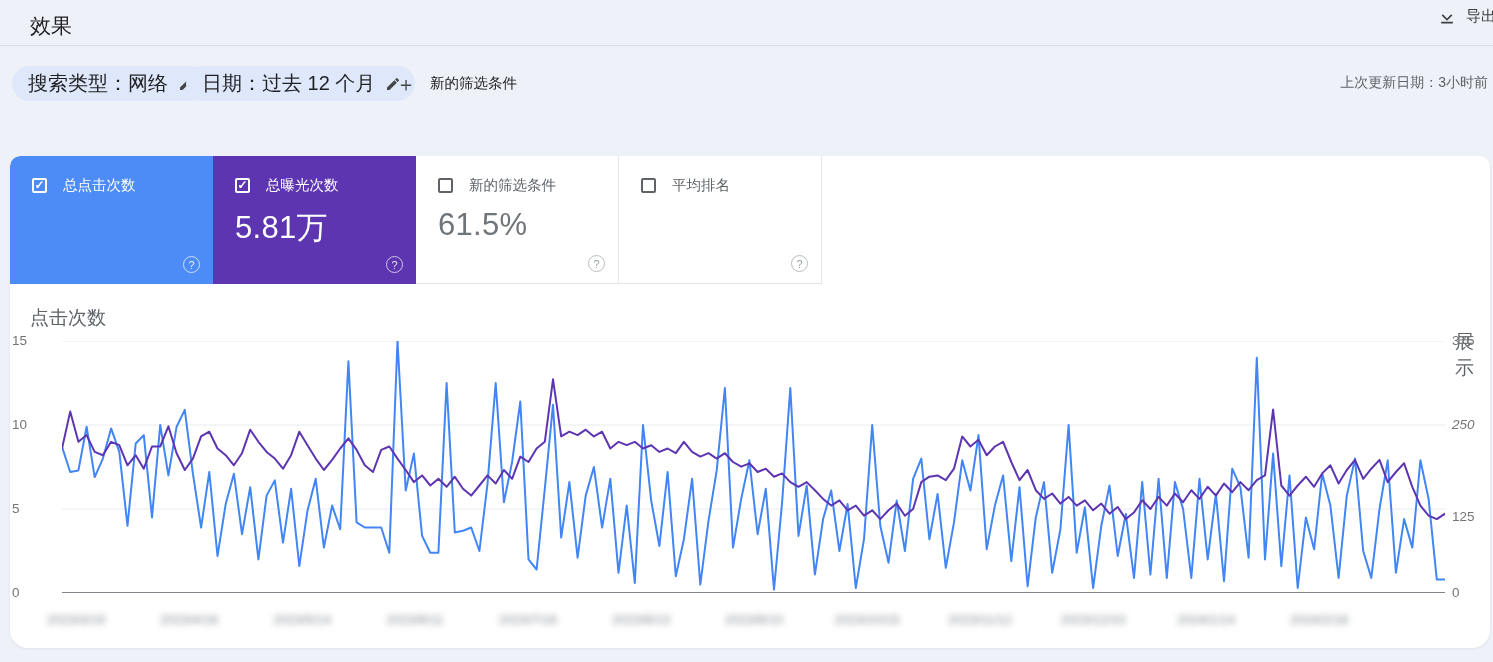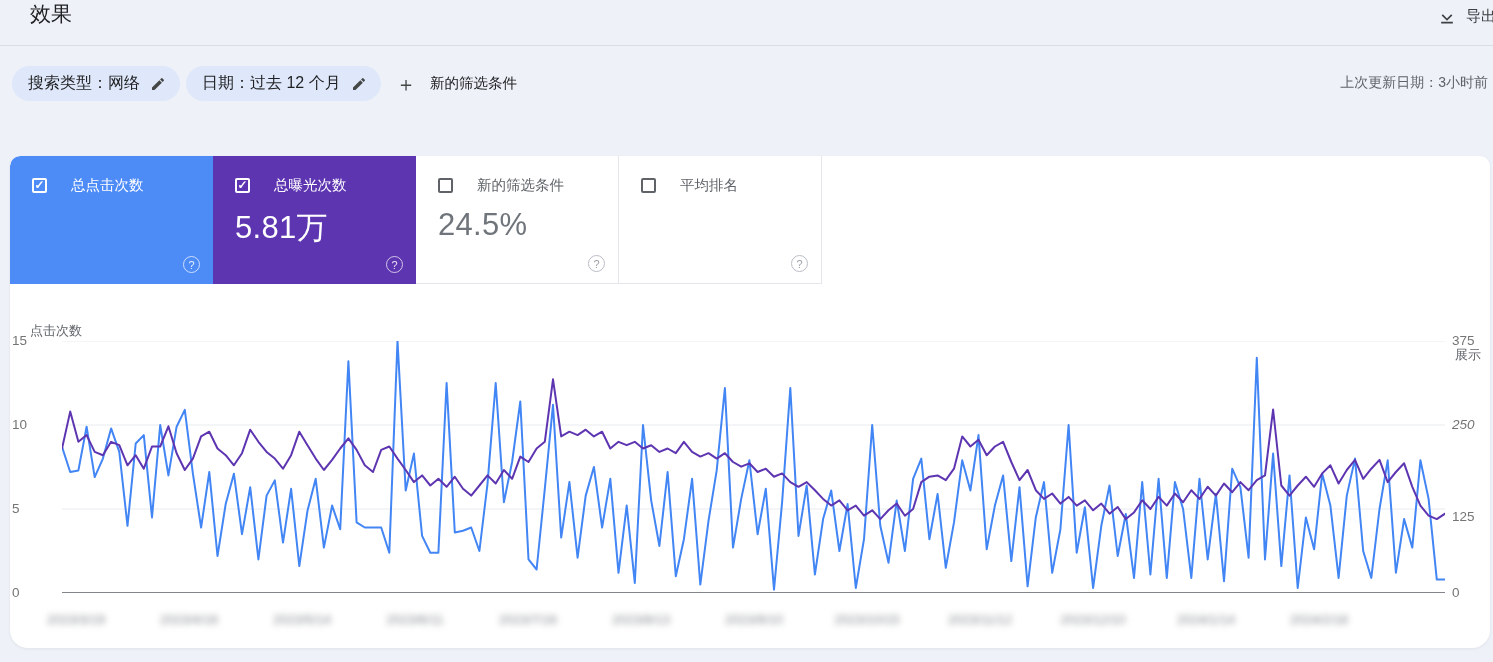--- a/index.html
+++ b/index.html
@@ -1,68 +1,68 @@
 <!DOCTYPE html>
 <html><head>
 <meta charset="utf-8">
 <style>
   * { margin:0; padding:0; box-sizing:border-box; }
   html,body { width:1493px; height:662px; overflow:hidden; }
   body { background:#eef1f8; font-family:"Liberation Sans", sans-serif; color:#202124; position:relative; }
 
   
   .header { position:relative; height:46px; }
-  .page-title { position:absolute; left:30px; top:0; font-size:21px; color:#202124; }
+  .page-title { position:absolute; left:30px; top:12px; font-size:21px; color:#202124; }
   .export-btn { position:absolute; left:1437px; top:6px; display:flex; align-items:center; gap:9px;
                 color:#3c4043; font-size:15px; white-space:nowrap; cursor:pointer; background:none; border:none; }
   .export-btn svg { display:block; }
   .header-divider { position:absolute; left:0; top:45px; width:1493px; height:1px; background:#d9dde6; }
 
   
   .filter-row { position:absolute; left:0; top:66px; width:1493px; height:36px; }
   .chip { position:absolute; top:0; height:35px; display:flex; align-items:center; gap:10px;
           background:#dfe8fa; border:none; border-radius:18px; padding:0 14px 0 16px;
-          font-size:16px; color:#1f2023; font-family:inherit; cursor:pointer; white-space:nowrap; }
+          font-size:20px; color:#1f2023; font-family:inherit; cursor:pointer; white-space:nowrap; }
   .chip svg { display:block; }
   .chip-search { left:12px; }
   .chip-date { left:186px; }
   .add-filter { position:absolute; left:396px; top:0; height:35px; display:flex; align-items:center; gap:14px;
                 background:none; border:none; font-size:14.5px; color:#202124; font-family:inherit; cursor:pointer; }
   .add-filter .plus { font-size:20px; color:#444746; line-height:1; }
   .last-updated { position:absolute; right:5px; top:8px; font-size:14px; color:#5f6368; }
 
   
   .panel { position:absolute; left:10px; top:156px; width:1480px; height:492px;
            background:#fff; border-radius:10px 10px 18px 18px; box-shadow:0 1px 3px rgba(60,64,67,.08); overflow:hidden; }
 
   
   .cards { display:flex; height:128px; }
   .card { width:203px; height:128px; position:relative; padding:20px 0 0 22px; cursor:pointer; }
   .card-clicks { background:#4d8bf7; border-top-left-radius:10px; }
   .card-impr { background:#5e35b1; }
   .card-plain { background:#fff; border-right:1px solid #e4e6ea; border-bottom:1px solid #e4e6ea; }
-  .card-head { display:flex; align-items:center; gap:24px; }
+  .card-head { display:flex; align-items:center; gap:16px; }
   .cb { width:15px; height:15px; border-radius:2px; flex:0 0 auto; position:relative; }
   .cb.checked { border:2px solid #fff; }
   .cb.checked::after { content:"✓"; position:absolute; left:0.5px; top:-2px; font-size:12px; font-weight:bold; color:#fff; }
   .cb.unchecked { border:2px solid #5f6368; }
   .card-label { font-size:14.5px; }
   .card-clicks .card-label, .card-impr .card-label { color:#fff; }
   .card-plain .card-label { color:#5f6368; }
   .card-value { margin-top:12px; font-size:31px; letter-spacing:.3px; }
   .card-clicks .card-value, .card-impr .card-value { color:#fff; }
   .card-plain .card-value { color:#70757b; }
   .help { position:absolute; right:13px; bottom:11px; width:17px; height:17px; border-radius:50%;
           font-size:11px; display:flex; align-items:center; justify-content:center; cursor:pointer; }
   .card-clicks .help, .card-impr .help { border:1.5px solid rgba(255,255,255,.7); color:rgba(255,255,255,.85); }
   .card-plain .help { border:1.5px solid #b9bdc4; color:#9aa0a6; }
 
   
   .chart-wrap { position:relative; margin-top:21px; height:330px; }
-  .axis-title { position:absolute; top:17px; font-size:13px; color:#5f6368; }
+  .axis-title { position:absolute; top:0; font-size:19px; color:#5f6368; }
   .axis-title-left { left:20px; }
   .axis-title-right { left:1445px;margin-top:24px; }
   .plot { position:absolute; left:52px; top:36px; width:1383px; height:252px; }
   .ytick { position:absolute; font-size:13.5px; color:#757575; }
   .ytick-left { left:2px; width:40px; text-align:left; }
   .ytick-right { left:1442px; width:40px; text-align:left; }
   .xlabel { position:absolute; top:307px; transform:translateX(-50%); font-size:13px; color:#84888d; white-space:nowrap; }
   .xlabel.blurred { filter:blur(3px); }
 </style>
 </head>
@@ -121,21 +121,21 @@
         <span class="card-label">总曝光次数</span>
       </div>
       <div class="card-value">5.81万</div>
       <span class="help">?</span>
     </div>
     <div class="card card-plain">
       <div class="card-head">
         <span class="cb unchecked"></span>
         <span class="card-label">新的筛选条件</span>
       </div>
-      <div class="card-value">24.5%</div>
+      <div class="card-value">61.5%</div>
       <span class="help">?</span>
     </div>
     <div class="card card-plain">
       <div class="card-head">
         <span class="cb unchecked"></span>
         <span class="card-label">平均排名</span>
       </div>
       <span class="help">?</span>
     </div>
   </div>

